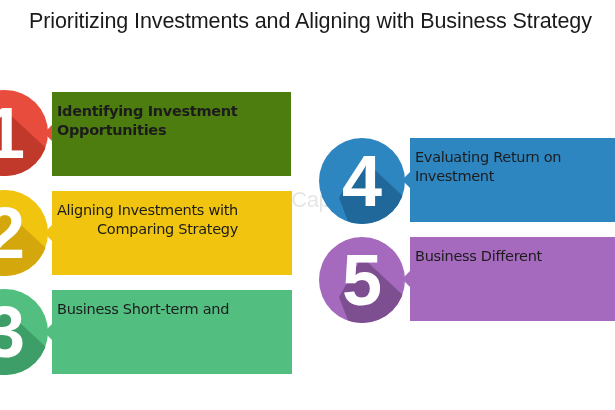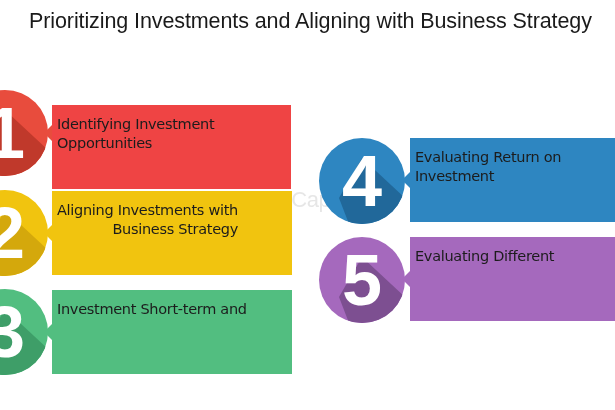--- a/index.html
+++ b/index.html
@@ -22,55 +22,55 @@
 <div class="watermark">FasterCapital</div>
 
 <div class="item">
   <div class="circle" style="left:-38px;top:90px;background:#E84C3D;">
     <svg class="shade" viewBox="0 0 86 86">
         <polygon points="43,20 86,60 86,86 30,86 20,60" fill="#C0392B"></polygon>
       </svg>
     <div class="num">1</div>
   </div>
   <div class="pointer" style="left:44px;top:124px;border-right:9px solid #E84C3D;"></div>
-  <div class="box" style="left:52px;top:105px;width:239px;background:#ef4444;">
+  <div class="box" style="left:52px;top:92px;width:239px;background:#4d7c0f;font-weight:bold;">
     <div class="txt">
       <div>Identifying Investment</div>
       <div>Opportunities</div>
     </div>
   </div>
 </div>
 
 <div class="item">
   <div class="circle" style="left:-38px;top:190px;background:#F1C40F;">
     <svg class="shade" viewBox="0 0 86 86">
         <polygon points="43,20 86,60 86,86 30,86 20,60" fill="#D4A80C"></polygon>
       </svg>
     <div class="num">2</div>
   </div>
   <div class="pointer" style="left:44px;top:224px;border-right:9px solid #F1C40F;"></div>
   <div class="box" style="left:52px;top:191px;width:240px;background:#F1C40F;text-align:right;">
     <div class="txt">
       <div>Aligning Investments with</div>
-      <div>Business Strategy</div>
+      <div>Comparing Strategy</div>
     </div>
   </div>
 </div>
 
 <div class="item">
   <div class="circle" style="left:-38px;top:289px;background:#52BE80;">
     <svg class="shade" viewBox="0 0 86 86">
         <polygon points="43,20 86,60 86,86 30,86 20,60" fill="#3E9E68"></polygon>
       </svg>
     <div class="num">3</div>
   </div>
   <div class="pointer" style="left:44px;top:323px;border-right:9px solid #52BE80;"></div>
   <div class="box" style="left:52px;top:290px;width:240px;background:#52BE80;">
     <div class="txt">
-      <div>Investment Short-term and</div>
+      <div>Business Short-term and</div>
     </div>
   </div>
 </div>
 
 <div class="item">
   <div class="circle" style="left:319px;top:138px;background:#2E86C1;">
     <svg class="shade" viewBox="0 0 86 86">
         <polygon points="43,20 86,60 86,86 30,86 20,60" fill="#21689A"></polygon>
       </svg>
     <div class="num">4</div>
@@ -87,16 +87,16 @@
 <div class="item">
   <div class="circle" style="left:319px;top:237px;background:#A569BD;">
     <svg class="shade" viewBox="0 0 86 86">
         <polygon points="43,20 86,60 86,86 30,86 20,60" fill="#7D4F91"></polygon>
       </svg>
     <div class="num">5</div>
   </div>
   <div class="pointer" style="left:402px;top:270px;border-right:9px solid #A569BD;"></div>
   <div class="box" style="left:410px;top:237px;width:205px;background:#A569BD;">
     <div class="txt">
-      <div>Evaluating Different</div>
+      <div>Business Different</div>
     </div>
   </div>
 </div>
 
 </body></html>

